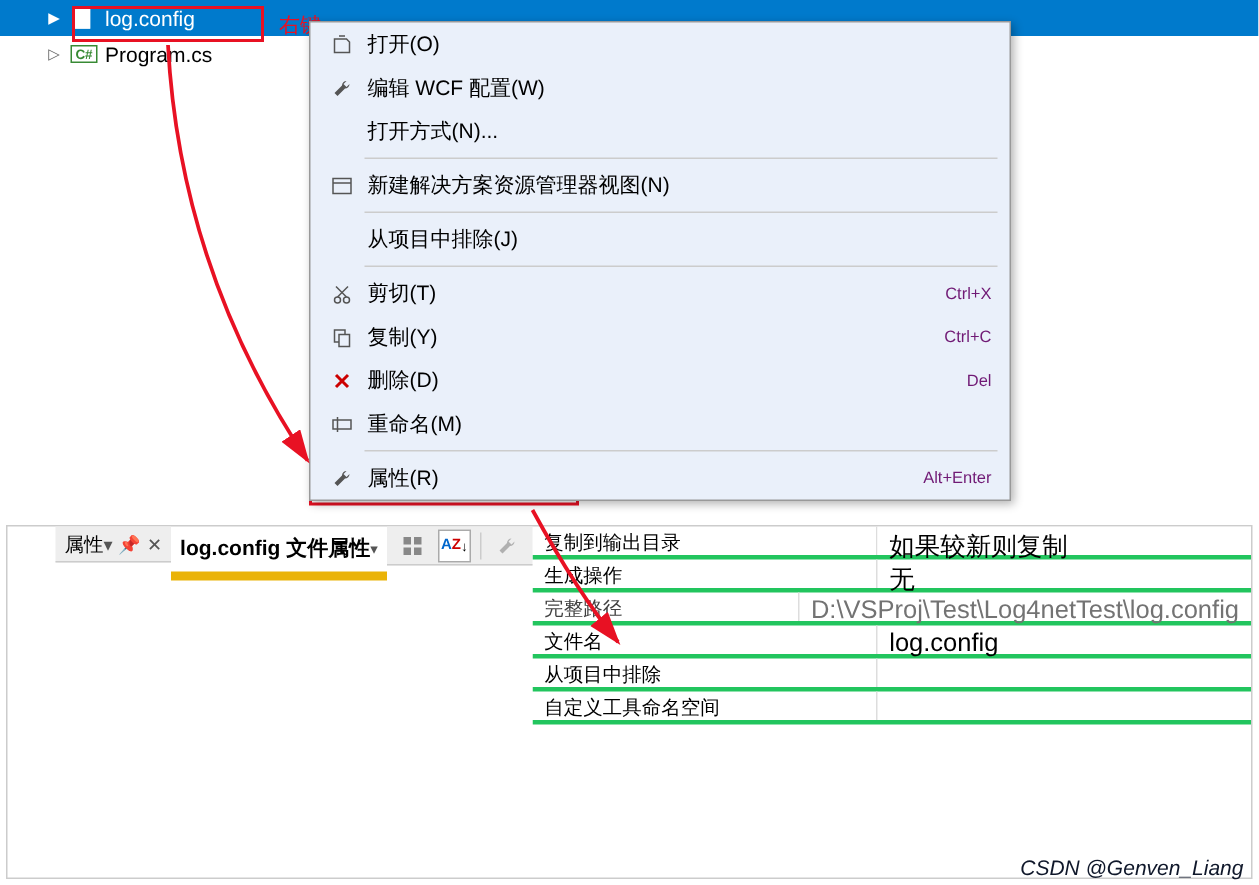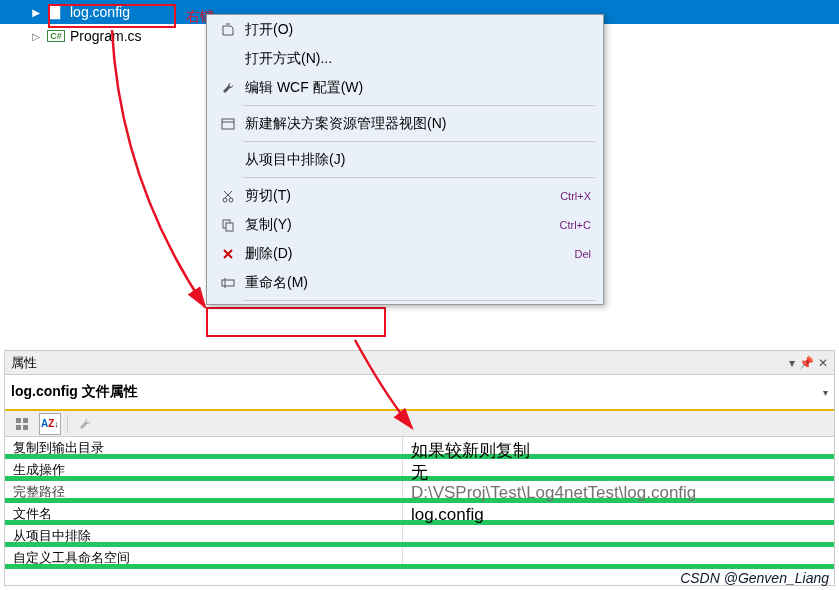--- a/index.html
+++ b/index.html
@@ -13,38 +13,38 @@
 .tree-row.selected .expand { color: #fff; }
 .tree-row .file-icon { width: 16px; height: 16px; display: inline-flex; align-items: center; justify-content: center; }
 .tree-row .label { font-size: 14px; }
 .cs-badge { font-size: 9px; background: #fff; color: #388a34; border: 1px solid #388a34; padding: 0 2px; font-weight: bold; }
 
 
 .red-box { position: absolute; border: 2px solid #e81123; pointer-events: none; }
 .red-label { position: absolute; color: #e81123; font-size: 14px; font-weight: normal; }
 
 
-.ctx-menu { position: absolute; left: 206px; top: 14px; width: 398px; background: #eaf0fa; border: 1px solid #999; box-shadow: 2px 2px 6px rgba(0,0,0,0.3); }
+.ctx-menu { position: absolute; left: 206px; top: 14px; width: 468px; background: #eaf0fa; border: 1px solid #999; box-shadow: 2px 2px 6px rgba(0,0,0,0.3); }
 .ctx-item { display: flex; align-items: center; height: 29px; padding: 0 12px 0 8px; }
 .ctx-icon { width: 26px; display: flex; align-items: center; justify-content: center; }
 .ctx-label { flex: 1; font-size: 14px; padding-left: 4px; }
 .ctx-shortcut { font-size: 11px; color: #701a75; }
 .ctx-sep { height: 1px; background: #ccc; margin: 3px 8px 3px 36px; }
 
 
-.props-panel { position: absolute; top: 350px; left: 4px; right: 4px; bottom: 4px; border: 1px solid #ccc; display: flex; flex-direction: column; background: #fff; }
+.props-panel { position: absolute; top: 350px; left: 4px; right: 4px; bottom: 4px; border: 1px solid #ccc; display: flex; flex-direction: row; background: #fff; padding-left: 32px; }
 .props-title { background: #eee; display: flex; align-items: center; height: 24px; padding: 0 6px; border-bottom: 1px solid #ccc; }
 .props-title .t { flex: 1; font-size: 13px; }
 .props-title .win-icons { display: flex; gap: 4px; font-size: 12px; color: #555; }
-.props-subtitle { height: 36px; display: flex; align-items: center; padding: 0 6px; font-size: 14px; border-bottom: 2px solid #eab308; }
+.props-subtitle { height: 36px; display: flex; align-items: center; padding: 0 6px; font-size: 14px; border-bottom: 6px solid #eab308; }
 .props-subtitle .dd { margin-left: auto; font-size: 10px; color: #555; }
 .props-toolbar { height: 26px; background: #eee; display: flex; align-items: center; gap: 6px; padding: 0 6px; border-bottom: 1px solid #ccc; }
 .props-toolbar .tb-btn { width: 22px; height: 22px; display: flex; align-items: center; justify-content: center; font-size: 12px; }
 .props-grid { flex: 1; overflow: auto; }
-.props-row { display: flex; height: 22px; border-bottom: 5px solid #22c55e; }
+.props-row { display: flex; height: 22px; border-bottom: 3px solid #22c55e; }
 .props-row .pname { width: 48%; padding: 2px 8px; font-size: 13px; border-right: 1px solid #ddd; }
 .props-row .pval { flex: 1; padding: 2px 8px; font-size: 17px; }
 .props-row.readonly .pname { color: #404040; }
 .props-row.readonly .pval { color: #737373; }
 .props-row.selected .pval { background: #fff; }
 
 
 .watermark { position: absolute; bottom: 4px; right: 10px; color: #0f172a; font-size: 14px; font-style: italic; pointer-events: none; }
 
 
@@ -82,30 +82,30 @@
   <div class="ctx-item">
     <span class="ctx-icon">
         <svg width="14" height="14" viewBox="0 0 14 14">
           <path d="M2 3 L10 3 L12 5 L12 12 L2 12 Z" fill="none" stroke="#555"></path>
           <path d="M5 1 L9 1" stroke="#555"></path>
         </svg>
       </span>
     <span class="ctx-label">打开(O)</span>
   </div>
   <div class="ctx-item">
+    <span class="ctx-icon">
+        <svg width="14" height="14" viewBox="0 0 14 14">
+          <path d="M10 2 A3 3 0 0 0 7 5 L2 10 L4 12 L9 7 A3 3 0 0 0 12 4 L10 6 L8 4 Z" fill="#555"></path>
+        </svg>
+      </span>
+    <span class="ctx-label">编辑 WCF 配置(W)</span>
+  </div>
+  <div class="ctx-item">
     <span class="ctx-icon"></span>
     <span class="ctx-label">打开方式(N)...</span>
-  </div>
-  <div class="ctx-item">
-    <span class="ctx-icon">
-        <svg width="14" height="14" viewBox="0 0 14 14">
-          <path d="M10 2 A3 3 0 0 0 7 5 L2 10 L4 12 L9 7 A3 3 0 0 0 12 4 L10 6 L8 4 Z" fill="#555"></path>
-        </svg>
-      </span>
-    <span class="ctx-label">编辑 WCF 配置(W)</span>
   </div>
   <div class="ctx-sep"></div>
   <div class="ctx-item">
     <span class="ctx-icon">
         <svg width="14" height="14" viewBox="0 0 14 14">
           <rect x="1" y="2" width="12" height="10" fill="none" stroke="#555"></rect>
           <line x1="1" y1="5" x2="13" y2="5" stroke="#555"></line>
         </svg>
       </span>
     <span class="ctx-label">新建解决方案资源管理器视图(N)</span>
@@ -149,20 +149,29 @@
   <div class="ctx-item">
     <span class="ctx-icon">
         <svg width="14" height="14" viewBox="0 0 14 14">
           <rect x="1" y="4" width="12" height="6" fill="none" stroke="#555"></rect>
           <line x1="4" y1="2" x2="4" y2="12" stroke="#555"></line>
         </svg>
       </span>
     <span class="ctx-label">重命名(M)</span>
   </div>
   <div class="ctx-sep"></div>
+  <div class="ctx-item">
+    <span class="ctx-icon">
+        <svg width="14" height="14" viewBox="0 0 14 14">
+          <path d="M10 2 A3 3 0 0 0 7 5 L2 10 L4 12 L9 7 A3 3 0 0 0 12 4 L10 6 L8 4 Z" fill="#555"></path>
+        </svg>
+      </span>
+    <span class="ctx-label">属性(R)</span>
+    <span class="ctx-shortcut">Alt+Enter</span>
+  </div>
 </div>
 
 <div class="props-panel">
   <div class="props-title">
     <span class="t">属性</span>
     <span class="win-icons">
       <span>▾</span>
       <span>📌</span>
       <span>✕</span>
     </span>

